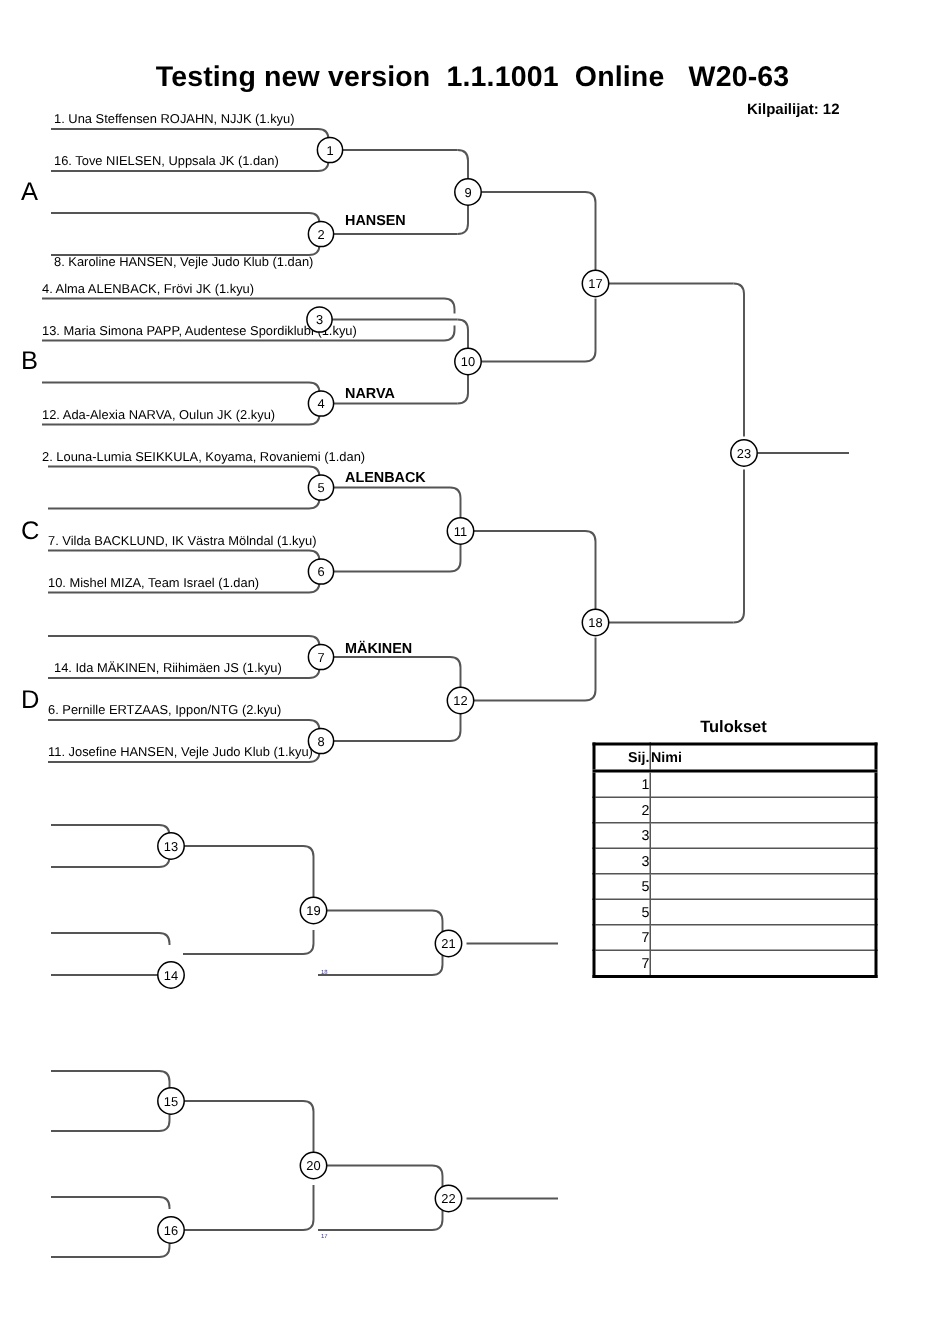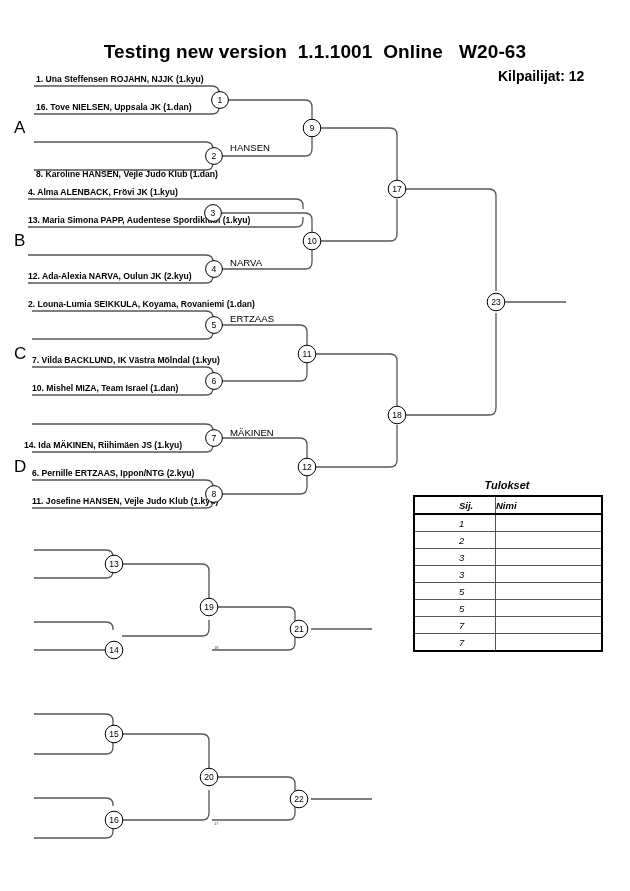--- a/index.html
+++ b/index.html
@@ -29,65 +29,64 @@
     text-align: center;
     font-size: 19px;
     font-weight: bold;
     letter-spacing: 0.1px;
     white-space: pre;
   }
   .competitors {
     position: absolute;
     left: 498px;
     top: 68px;
-    font-size: 14px;
+    font-size: 10px;
     font-weight: bold;
     white-space: nowrap;
   }
   .section-letter {
     position: absolute;
     font-size: 17px;
     font-weight: normal;
     line-height: 1;
   }
   .competitor {
     position: absolute;
     font-size: 8.6px;
-    font-weight: bold;
+    font-weight: normal;
     white-space: nowrap;
     line-height: 1;
   }
   .winner-label {
     position: absolute;
     font-size: 9.6px;
-    font-weight: normal;
+    font-weight: bold;
     white-space: nowrap;
     line-height: 1;
   }
   svg.bracket {
     position: absolute;
     left: 0; top: 0;
     width: 630px;
     height: 891px;
     pointer-events: none;
   }
   .bout-num {
     font-size: 8.6px;
     font-family: "Liberation Sans", sans-serif;
     text-anchor: middle;
     dominant-baseline: central;
     fill: #000;
   }
   
   .results-wrap {
     position: absolute;
-    left: 413px;
+    left: 395px;
     top: 479px;
     width: 188px;
-    font-style: italic;
   }
   .results-title {
     text-align: center;
     font-size: 11px;
     font-weight: bold;
     margin-bottom: 4px;
   }
   table.results {
     border-collapse: collapse;
     width: 190px;
@@ -99,22 +98,21 @@
     height: 16px;
     font-size: 9.5px;
     padding: 0;
   }
   table.results th {
     font-weight: bold;
     border-bottom: 2px solid #000;
   }
   table.results .col-rank {
     width: 36px;
-    text-align: left;
-    padding-left: 44px;
+    text-align: right;
   }
   table.results .col-name {
     text-align: left;
   }
   table.results td.col-rank {
     font-weight: normal;
   }
   .tiny-mark {
     position: absolute;
     font-size: 4px;
@@ -137,27 +135,27 @@
 
   <div class="competitor" style="left:36px; top:75px;">1. Una Steffensen ROJAHN, NJJK (1.kyu)</div>
   <div class="competitor" style="left:36px; top:103px;">16. Tove NIELSEN, Uppsala JK (1.dan)</div>
   <div class="competitor" style="left:36px; top:131px;margin-top:39px;">8. Karoline HANSEN, Vejle Judo Klub (1.dan)</div>
   <div class="competitor" style="left:28px; top:188px;">4. Alma ALENBACK, Frövi JK (1.kyu)</div>
   <div class="competitor" style="left:28px; top:216px;">13. Maria Simona PAPP, Audentese Spordiklubi (1.kyu)</div>
   <div class="competitor" style="left:28px; top:272px;">12. Ada-Alexia NARVA, Oulun JK (2.kyu)</div>
   <div class="competitor" style="left:28px; top:300px;">2. Louna-Lumia SEIKKULA, Koyama, Rovaniemi (1.dan)</div>
   <div class="competitor" style="left:32px; top:356px;">7. Vilda BACKLUND, IK Västra Mölndal (1.kyu)</div>
   <div class="competitor" style="left:32px; top:384px;">10. Mishel MIZA, Team Israel (1.dan)</div>
-  <div class="competitor" style="left:24px; top:441px;">14. Ida MÄKINEN, Riihimäen JS (1.kyu)</div>
+  <div class="competitor" style="left:36px; top:441px;">14. Ida MÄKINEN, Riihimäen JS (1.kyu)</div>
   <div class="competitor" style="left:32px; top:469px;">6. Pernille ERTZAAS, Ippon/NTG (2.kyu)</div>
   <div class="competitor" style="left:32px; top:497px;">11. Josefine HANSEN, Vejle Judo Klub (1.kyu)</div>
 
   <div class="winner-label" style="left:230px; top:143px;">HANSEN</div>
   <div class="winner-label" style="left:230px; top:258px;">NARVA</div>
-  <div class="winner-label" style="left:230px; top:314px;">ERTZAAS</div>
+  <div class="winner-label" style="left:230px; top:314px;">ALENBACK</div>
   <div class="winner-label" style="left:230px; top:428px;">MÄKINEN</div>
 
   <div class="tiny-mark" style="left:214px; top:646px;">18</div>
   <div class="tiny-mark" style="left:214px; top:822px;">17</div>
 
   <svg class="bracket" viewBox="0 0 630 891">
     <g stroke="#555555" stroke-width="1.3" fill="none" stroke-linecap="butt">
 
       <line x1="34" y1="86" x2="212" y2="86"></line>
       <path d="M212 86 Q219 86 219 93 L219 96"></path>

